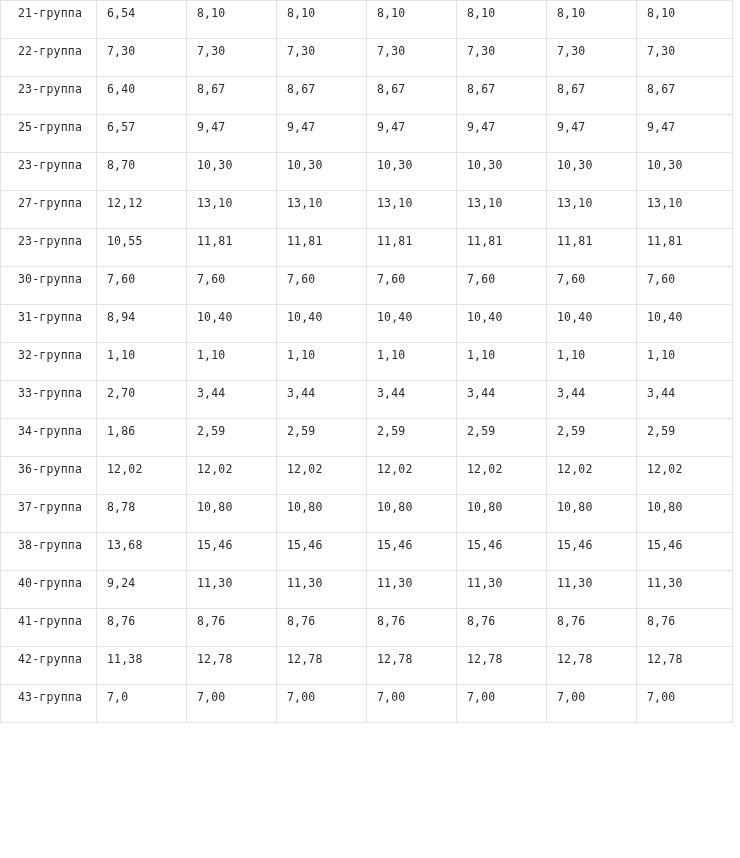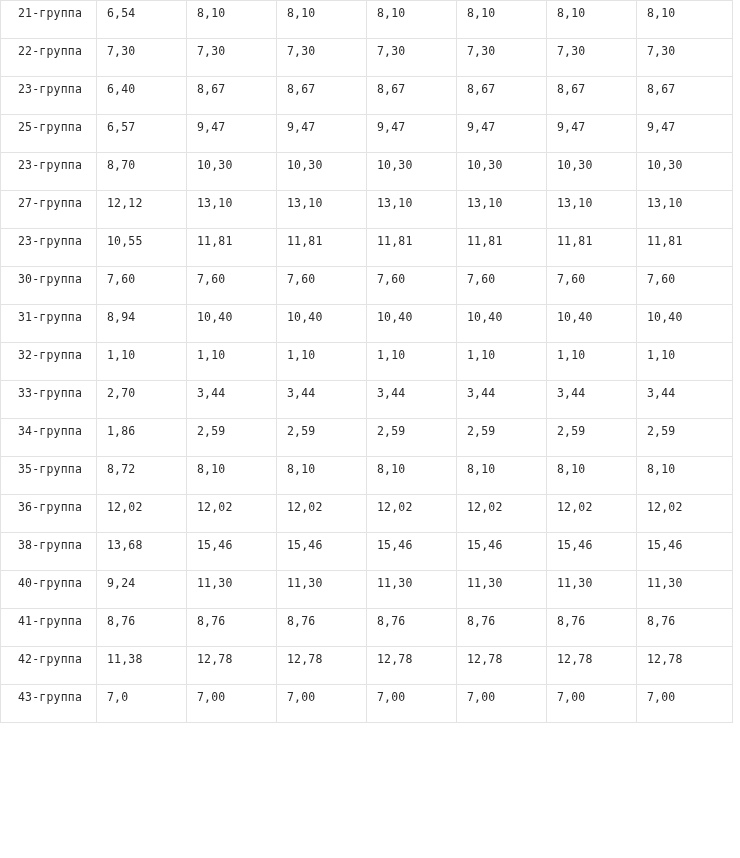--- a/index.html
+++ b/index.html
@@ -176,38 +176,38 @@
         <td class="group-cell">34-группа</td>
         <td class="val-cell">1,86</td>
         <td class="val-cell">2,59</td>
         <td class="val-cell">2,59</td>
         <td class="val-cell">2,59</td>
         <td class="val-cell">2,59</td>
         <td class="val-cell">2,59</td>
         <td class="val-cell">2,59</td>
       </tr>
       <tr>
-        <td class="group-cell">35-группа</td>
-        <td class="val-cell">8,72</td>
-        <td class="val-cell">8,10</td>
-        <td class="val-cell">8,10</td>
-        <td class="val-cell">8,10</td>
-        <td class="val-cell">8,10</td>
-        <td class="val-cell">8,10</td>
-        <td class="val-cell">8,10</td>
-      </tr>
-      <tr>
         <td class="group-cell">36-группа</td>
         <td class="val-cell">12,02</td>
         <td class="val-cell">12,02</td>
         <td class="val-cell">12,02</td>
         <td class="val-cell">12,02</td>
         <td class="val-cell">12,02</td>
         <td class="val-cell">12,02</td>
         <td class="val-cell">12,02</td>
+      </tr>
+      <tr>
+        <td class="group-cell">37-группа</td>
+        <td class="val-cell">8,78</td>
+        <td class="val-cell">10,80</td>
+        <td class="val-cell">10,80</td>
+        <td class="val-cell">10,80</td>
+        <td class="val-cell">10,80</td>
+        <td class="val-cell">10,80</td>
+        <td class="val-cell">10,80</td>
       </tr>
       <tr>
         <td class="group-cell">38-группа</td>
         <td class="val-cell">13,68</td>
         <td class="val-cell">15,46</td>
         <td class="val-cell">15,46</td>
         <td class="val-cell">15,46</td>
         <td class="val-cell">15,46</td>
         <td class="val-cell">15,46</td>
         <td class="val-cell">15,46</td>

